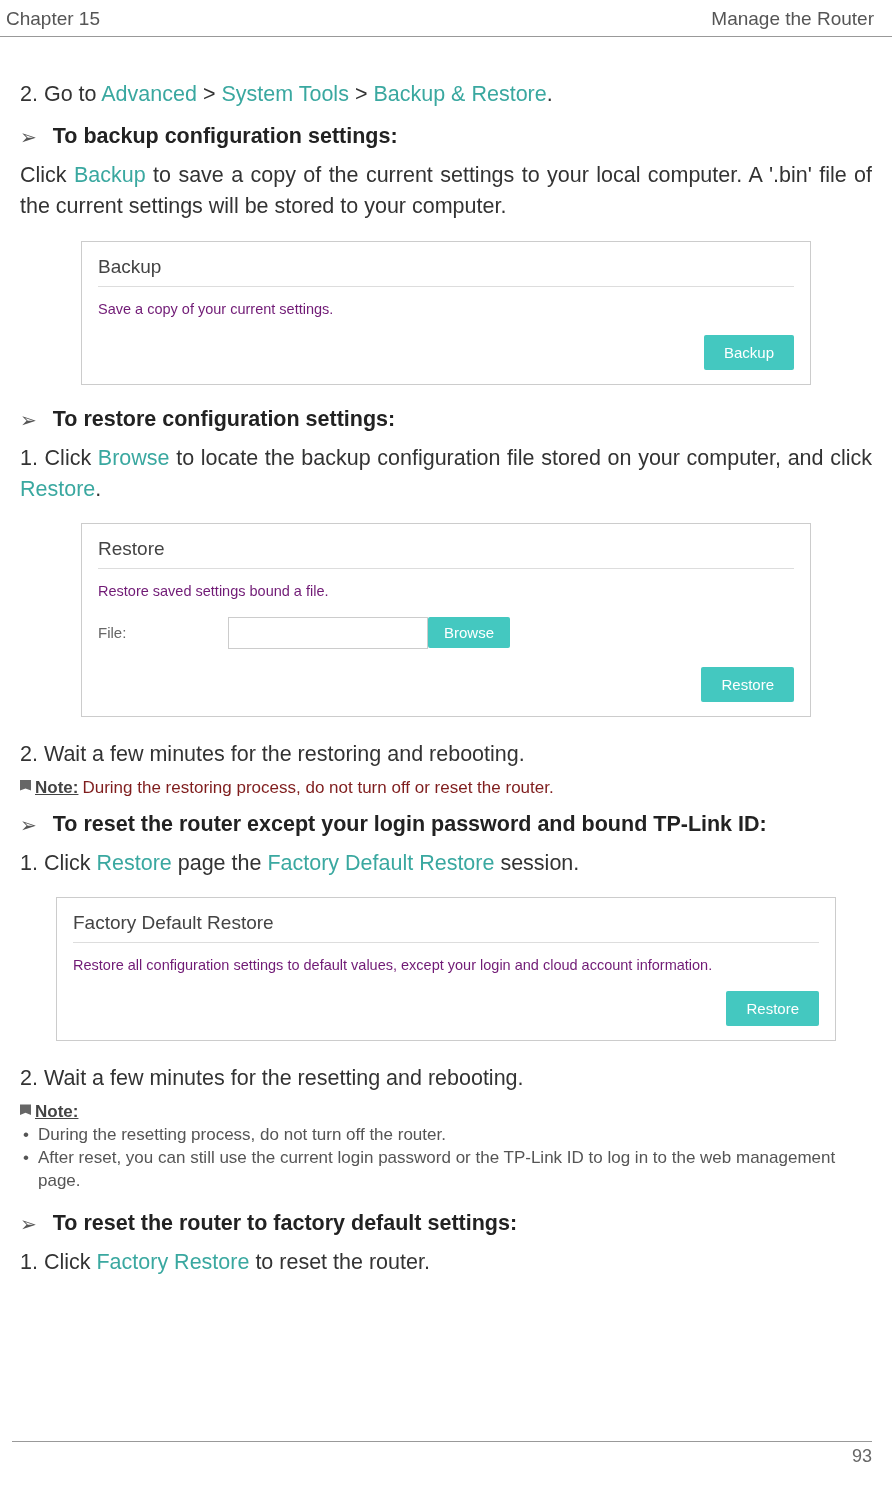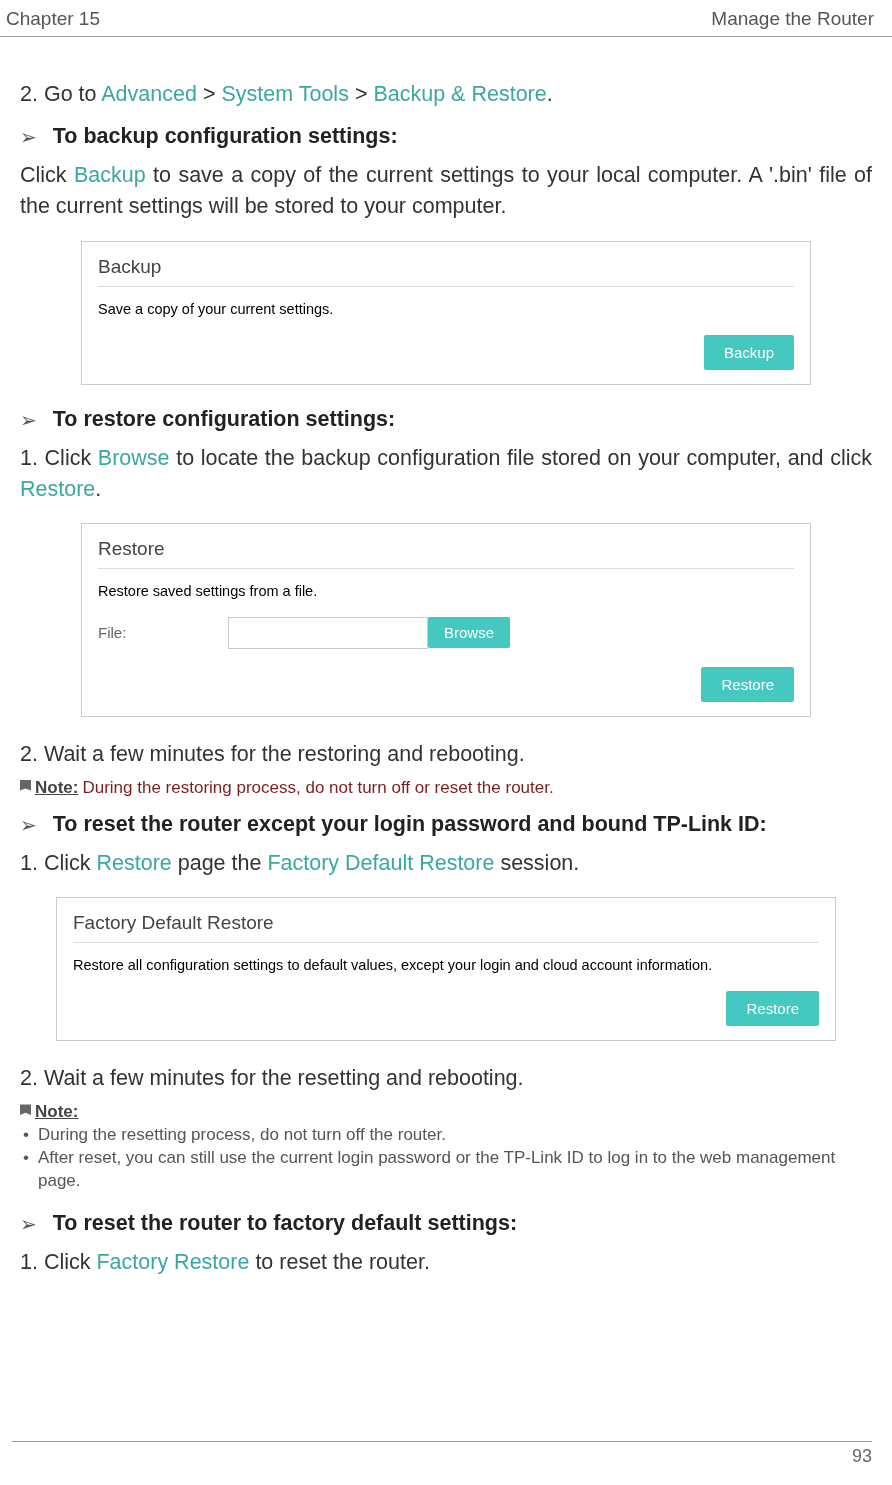--- a/index.html
+++ b/index.html
@@ -64,21 +64,21 @@
       color: #444;
       padding: 4px 0 8px 0;
     }
     .panel-hr {
       border: none;
       border-top: 1px solid #ddd;
       margin: 0 0 14px 0;
     }
     .panel-desc {
       font-size: 14.5px;
-      color: #000000;
+      color: #701a75;
       margin-bottom: 12px;
     }
     .panel-footer {
       display: flex;
       justify-content: flex-end;
       margin-top: 18px;
     }
     .btn {
       background: #44c8c0;
       color: #fff;
@@ -218,21 +218,21 @@
   </div>
 
   <p class="body-text justify indent" style="padding-left:0; text-indent:0;">
     <span>1. Click </span><span class="link-text">Browse</span><span> to locate the backup configuration file stored on your computer, and click </span><span class="link-text">Restore</span><span>.</span>
   </p>
 
   <div class="screenshot">
     <div class="panel">
       <div class="panel-title">Restore</div>
       <hr class="panel-hr">
-      <div class="panel-desc">Restore saved settings from a file.</div>
+      <div class="panel-desc">Restore saved settings bound a file.</div>
       <div class="file-row">
         <span class="file-label">File:</span>
         <div class="file-input"></div>
         <button class="browse-btn">Browse</button>
       </div>
       <div class="panel-footer">
         <button class="btn">Restore</button>
       </div>
     </div>
   </div>

